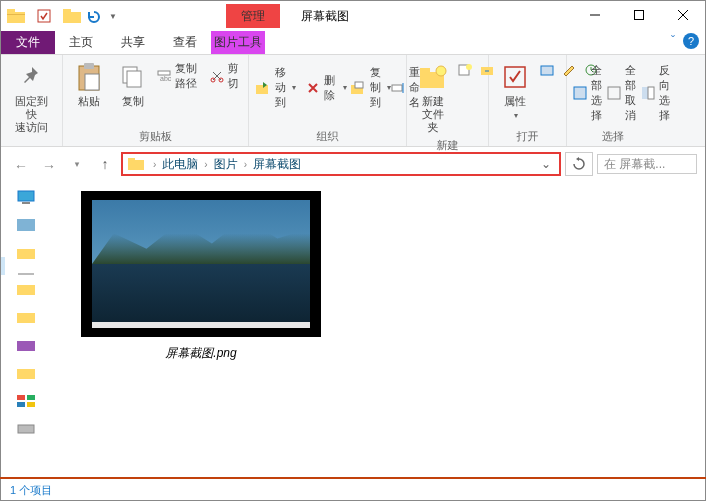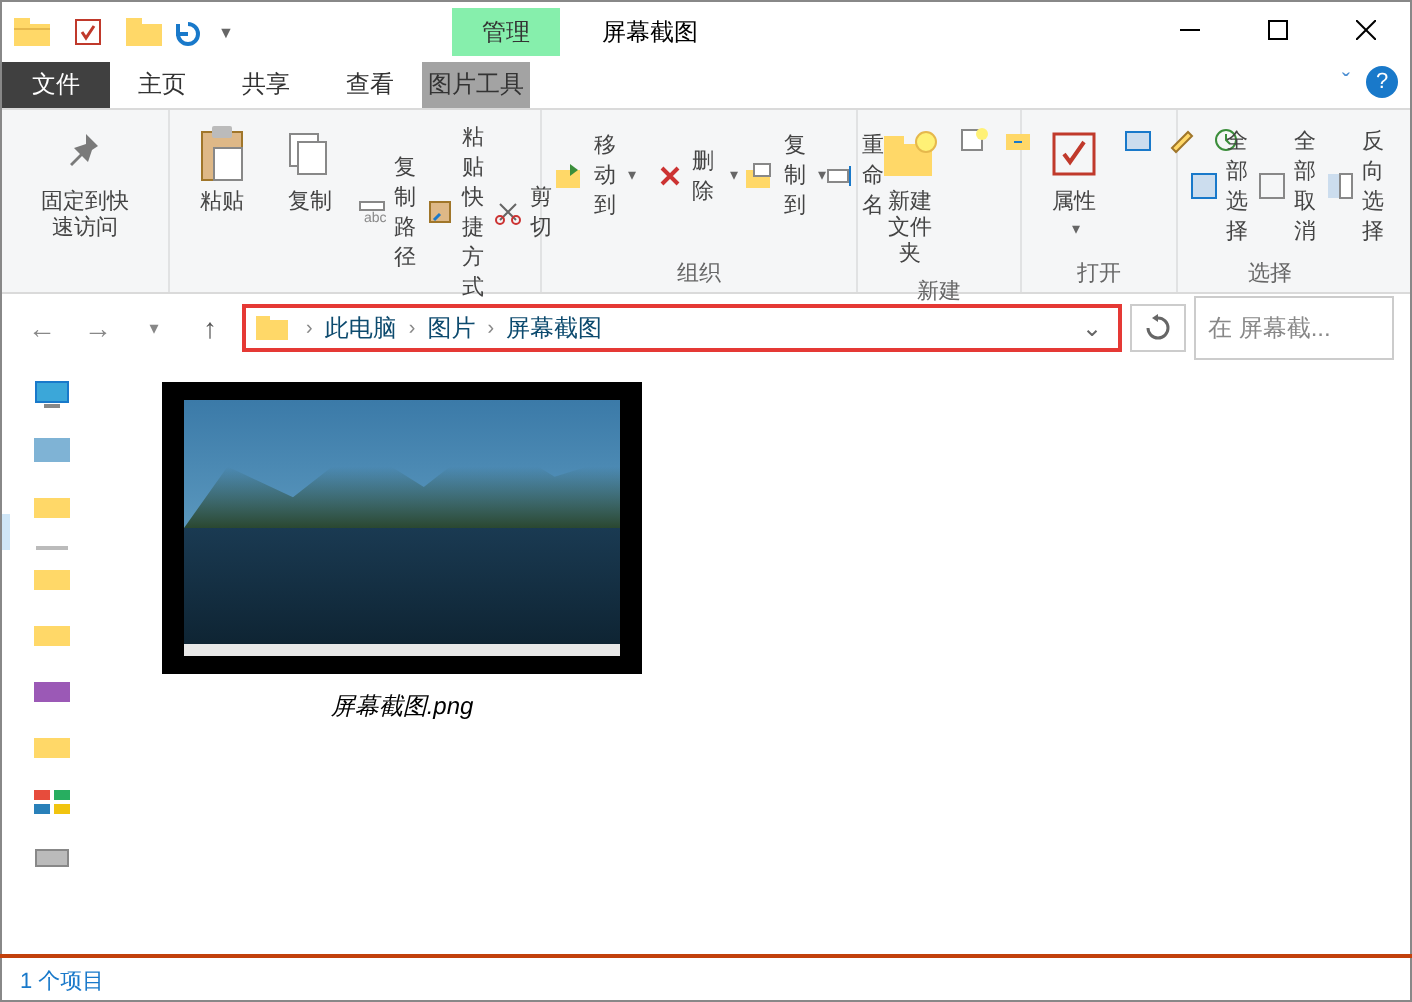--- a/index.html
+++ b/index.html
@@ -4,30 +4,30 @@
 <style>
 * { box-sizing: border-box; margin: 0; padding: 0; font-family: "Microsoft YaHei", "Segoe UI", sans-serif; }
 body { width: 706px; height: 501px; background: #fff; font-size: 12px; overflow: hidden; border: 1px solid #888; }
 
 
 .titlebar { height: 30px; background: #fff; display: flex; align-items: center; position: relative; }
 .qat { display: flex; align-items: center; gap: 0; padding-left: 4px; }
 .qat-ico { width: 22px; height: 22px; display: flex; align-items: center; justify-content: center; }
 .qat-sep { width: 6px; }
 .qat-drop { width: 14px; display: flex; align-items: center; justify-content: center; }
-.title-tab { position: absolute; left: 225px; top: 3px; width: 54px; height: 24px; background: #86efac; color: #333; display: flex; align-items: center; justify-content: center; font-size: 12px; }
+.title-tab { position: absolute; left: 225px; top: 3px; width: 54px; height: 24px; background: #ef4444; color: #333; display: flex; align-items: center; justify-content: center; font-size: 12px; }
 .win-title { position: absolute; left: 300px; top: 7px; font-size: 12px; color: #000; }
 .win-ctrl { position: absolute; right: 0; top: 0; display: flex; }
 .win-btn { width: 44px; height: 28px; display: flex; align-items: center; justify-content: center; }
 
 
 .tabs { height: 24px; display: flex; align-items: stretch; border-bottom: 1px solid #dadada; position: relative; }
-.tab-file { background: #404040; color: #fff; width: 54px; display: flex; align-items: center; justify-content: center; font-size: 12px; }
+.tab-file { background: #701a75; color: #fff; width: 54px; display: flex; align-items: center; justify-content: center; font-size: 12px; }
 .tab { padding: 0 14px; display: flex; align-items: center; font-size: 12px; color: #333; }
-.tab.tool { background: #a3a3a3; width: 54px; justify-content: center; padding: 0; }
+.tab.tool { background: #d946ef; width: 54px; justify-content: center; padding: 0; }
 .tabs-right { position: absolute; right: 6px; top: 2px; display: flex; align-items: center; gap: 8px; }
 .chev-up { color: #4a8dd1; font-size: 12px; }
 .help-ico { width: 16px; height: 16px; background: #1979ca; color: #fff; border-radius: 50%; display: flex; align-items: center; justify-content: center; font-size: 11px; }
 
 
 .ribbon { height: 92px; background: #f5f6f7; border-bottom: 1px solid #dadada; display: flex; font-size: 12px; }
 .rgroup { border-right: 1px solid #e1e2e3; display: flex; flex-direction: column; justify-content: space-between; padding: 4px 6px 2px 6px; }
 .rgroup-body { display: flex; align-items: flex-start; gap: 4px; flex: 1; }
 .rgroup-label { text-align: center; color: #666; font-size: 11px; padding-top: 2px; }
 .vbtn { display: flex; flex-direction: column; align-items: center; gap: 2px; padding: 2px 4px; }
@@ -42,21 +42,21 @@
 
 .navbar { height: 34px; display: flex; align-items: center; padding: 0 8px; gap: 4px; }
 .nav-arrow { width: 24px; height: 24px; display: flex; align-items: center; justify-content: center; color: #888; font-size: 14px; }
 .nav-arrow.en { color: #555; }
 .crumb-box { flex: 1; height: 24px; border: 2px solid #e53935; display: flex; align-items: center; padding: 0 2px; background: #fff; }
 .crumb-ico { width: 18px; height: 18px; display: flex; align-items: center; justify-content: center; margin: 0 2px; }
 .crumb-sep { color: #888; padding: 0 6px; font-size: 10px; }
 .crumb-item { color: #0c4a6e; font-size: 12px; }
 .crumb-drop { width: 22px; display: flex; align-items: center; justify-content: center; color: #666; margin-left: auto; }
 .refresh-box { width: 28px; height: 24px; border: 1px solid #ccc; display: flex; align-items: center; justify-content: center; }
-.search-box { width: 100px; height: 32px; border: 1px solid #ccc; display: flex; align-items: center; padding: 0 6px; color: #888; font-size: 12px; }
+.search-box { width: 100px; height: 20px; border: 1px solid #ccc; display: flex; align-items: center; padding: 0 6px; color: #888; font-size: 12px; }
 
 
 .content { display: flex; height: 300px; }
 .sidebar { width: 50px; border-right: 0; padding: 8px 4px; position: relative; }
 .side-item { width: 24px; height: 16px; margin: 0 auto 12px auto; display: flex; align-items: center; justify-content: center; }
 .side-sep { width: 16px; border-top: 2px solid #bbb; margin: 6px auto; }
 .side-sel { position: absolute; left: 0; top: 76px; width: 4px; height: 18px; background: #cfe6f7; }
 .main { flex: 1; padding: 10px 0 0 30px; }
 .thumb { width: 240px; }
 .thumb-img { width: 240px; height: 146px; background: #000; display: flex; align-items: center; justify-content: center; }
@@ -135,21 +135,21 @@
   <div class="tab">共享</div>
   <div class="tab">查看</div>
   <div class="tab tool">图片工具</div>
   <div class="tabs-right">
     <span class="chev-up">ˇ</span>
     <span class="help-ico">?</span>
   </div>
 </div>
 
 <div class="ribbon">
-  <div class="rgroup" style="width:84px">
+  <div class="rgroup" style="width:62px">
     <div class="rgroup-body" style="justify-content:center">
       <div class="vbtn">
         <div class="ico">
             <svg width="26" height="26">
               <path d="M13 3 l6 6 l-3 2 l-2 6 l-3 -3 l-5 5 l-1 -1 l5 -5 l-3 -3 l6 -2 z" fill="#7a7a7a"></path>
             </svg>
           </div>
         <div class="vbtn-lbl" style="white-space:pre-line">固定到快
 速访问</div>
       </div>
@@ -180,29 +180,20 @@
       </div>
       <div class="hlist">
         <div class="hrow">
             <span class="mi">
               <svg width="14" height="14">
                 <rect x="1" y="2" width="12" height="4" fill="#fff" stroke="#888"></rect>
                 <text x="3" y="12" font-size="7" fill="#888">abc</text>
               </svg>
             </span>
             <span>复制路径</span>
-          </div>
-        <div class="hrow">
-            <span class="mi">
-              <svg width="14" height="14">
-                <rect x="2" y="2" width="10" height="10" fill="#deb887" stroke="#a0762a"></rect>
-                <path d="M4 11 l3 -3" stroke="#1979ca" stroke-width="1.5"></path>
-              </svg>
-            </span>
-            <span>粘贴快捷方式</span>
           </div>
         <div class="hrow">
             <span class="mi">
               <svg width="14" height="14">
                 <path d="M3 3 l8 8 M11 3 l-8 8" stroke="#666"></path>
                 <circle cx="3" cy="11" r="2" fill="none" stroke="#c33"></circle>
                 <circle cx="11" cy="11" r="2" fill="none" stroke="#c33"></circle>
               </svg>
             </span>
             <span>剪切</span>

